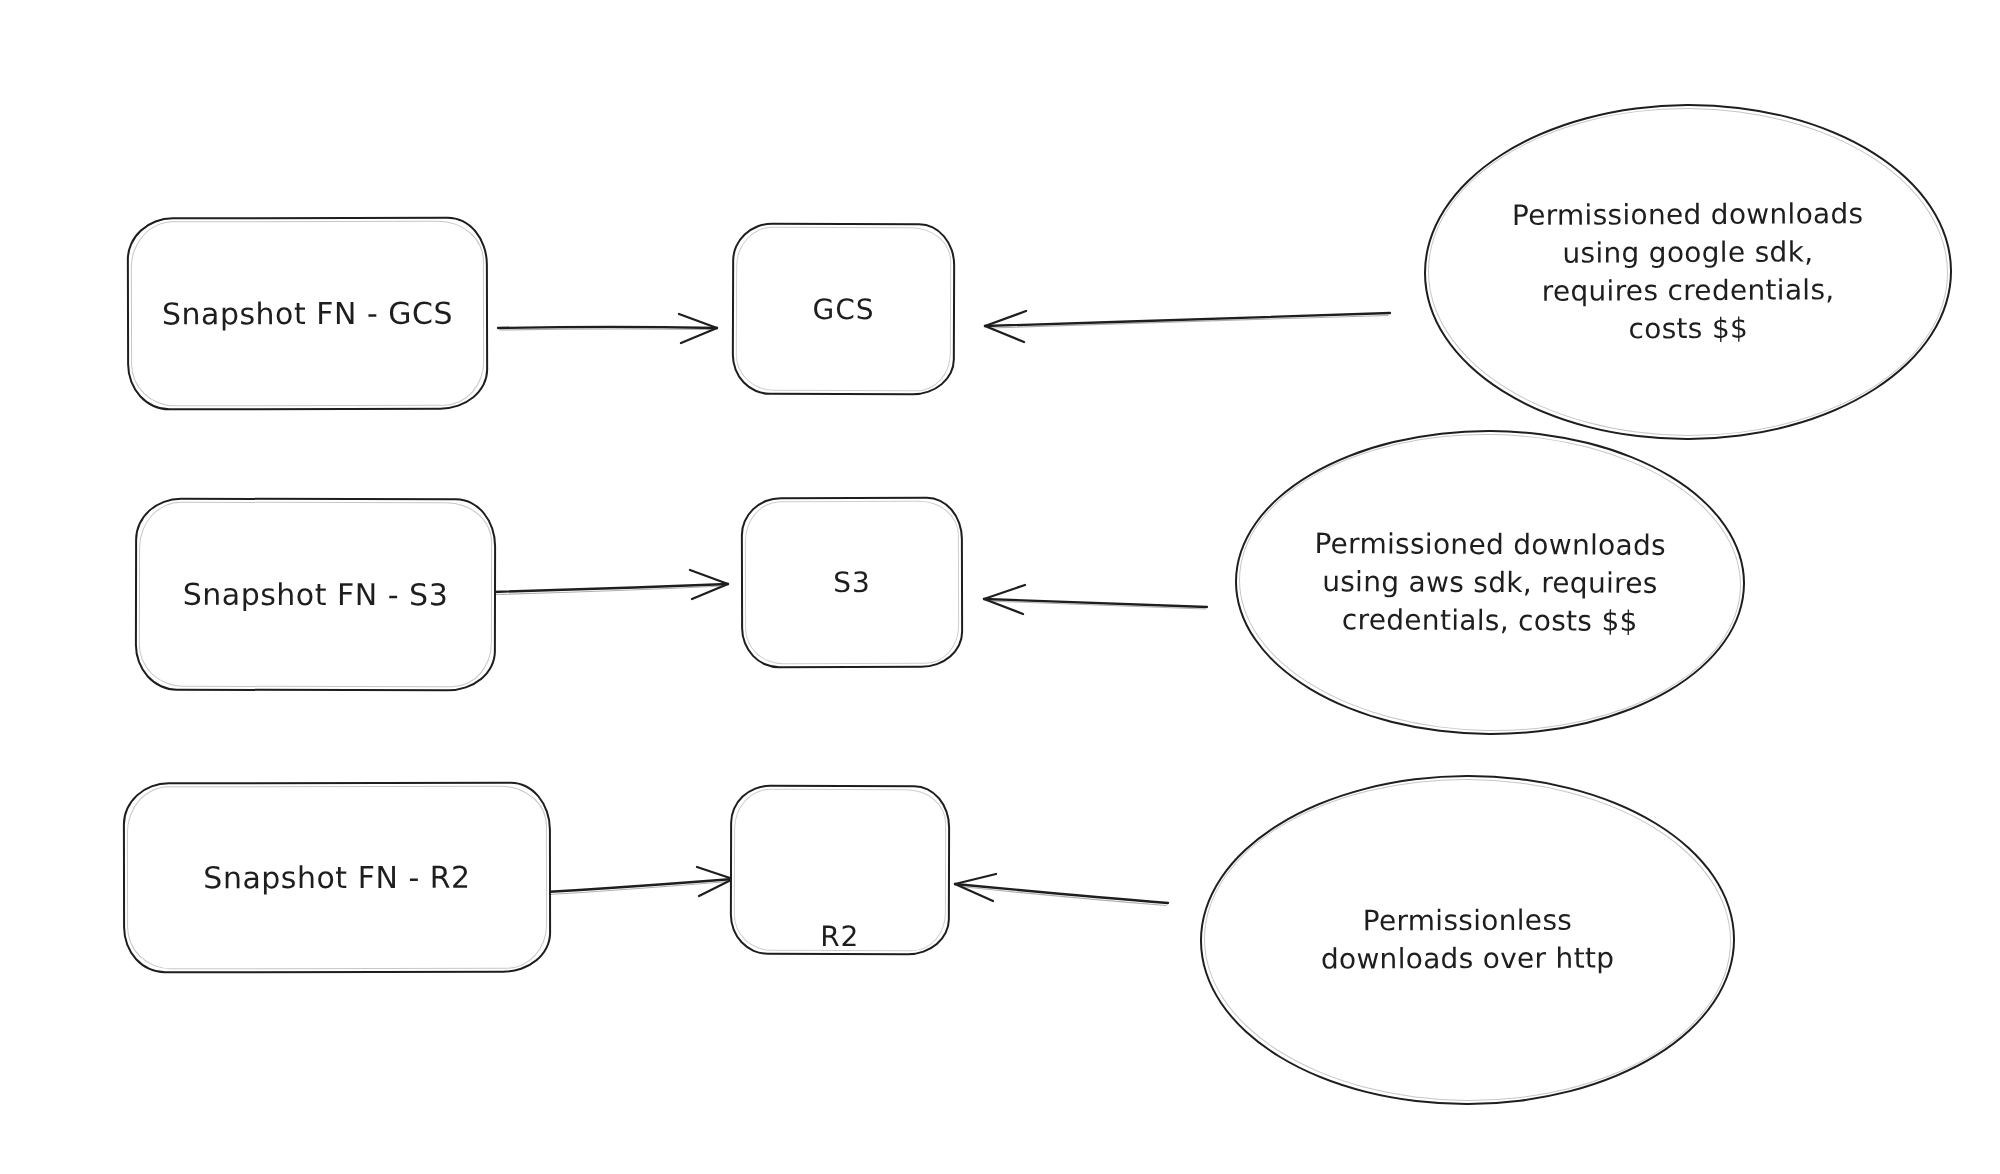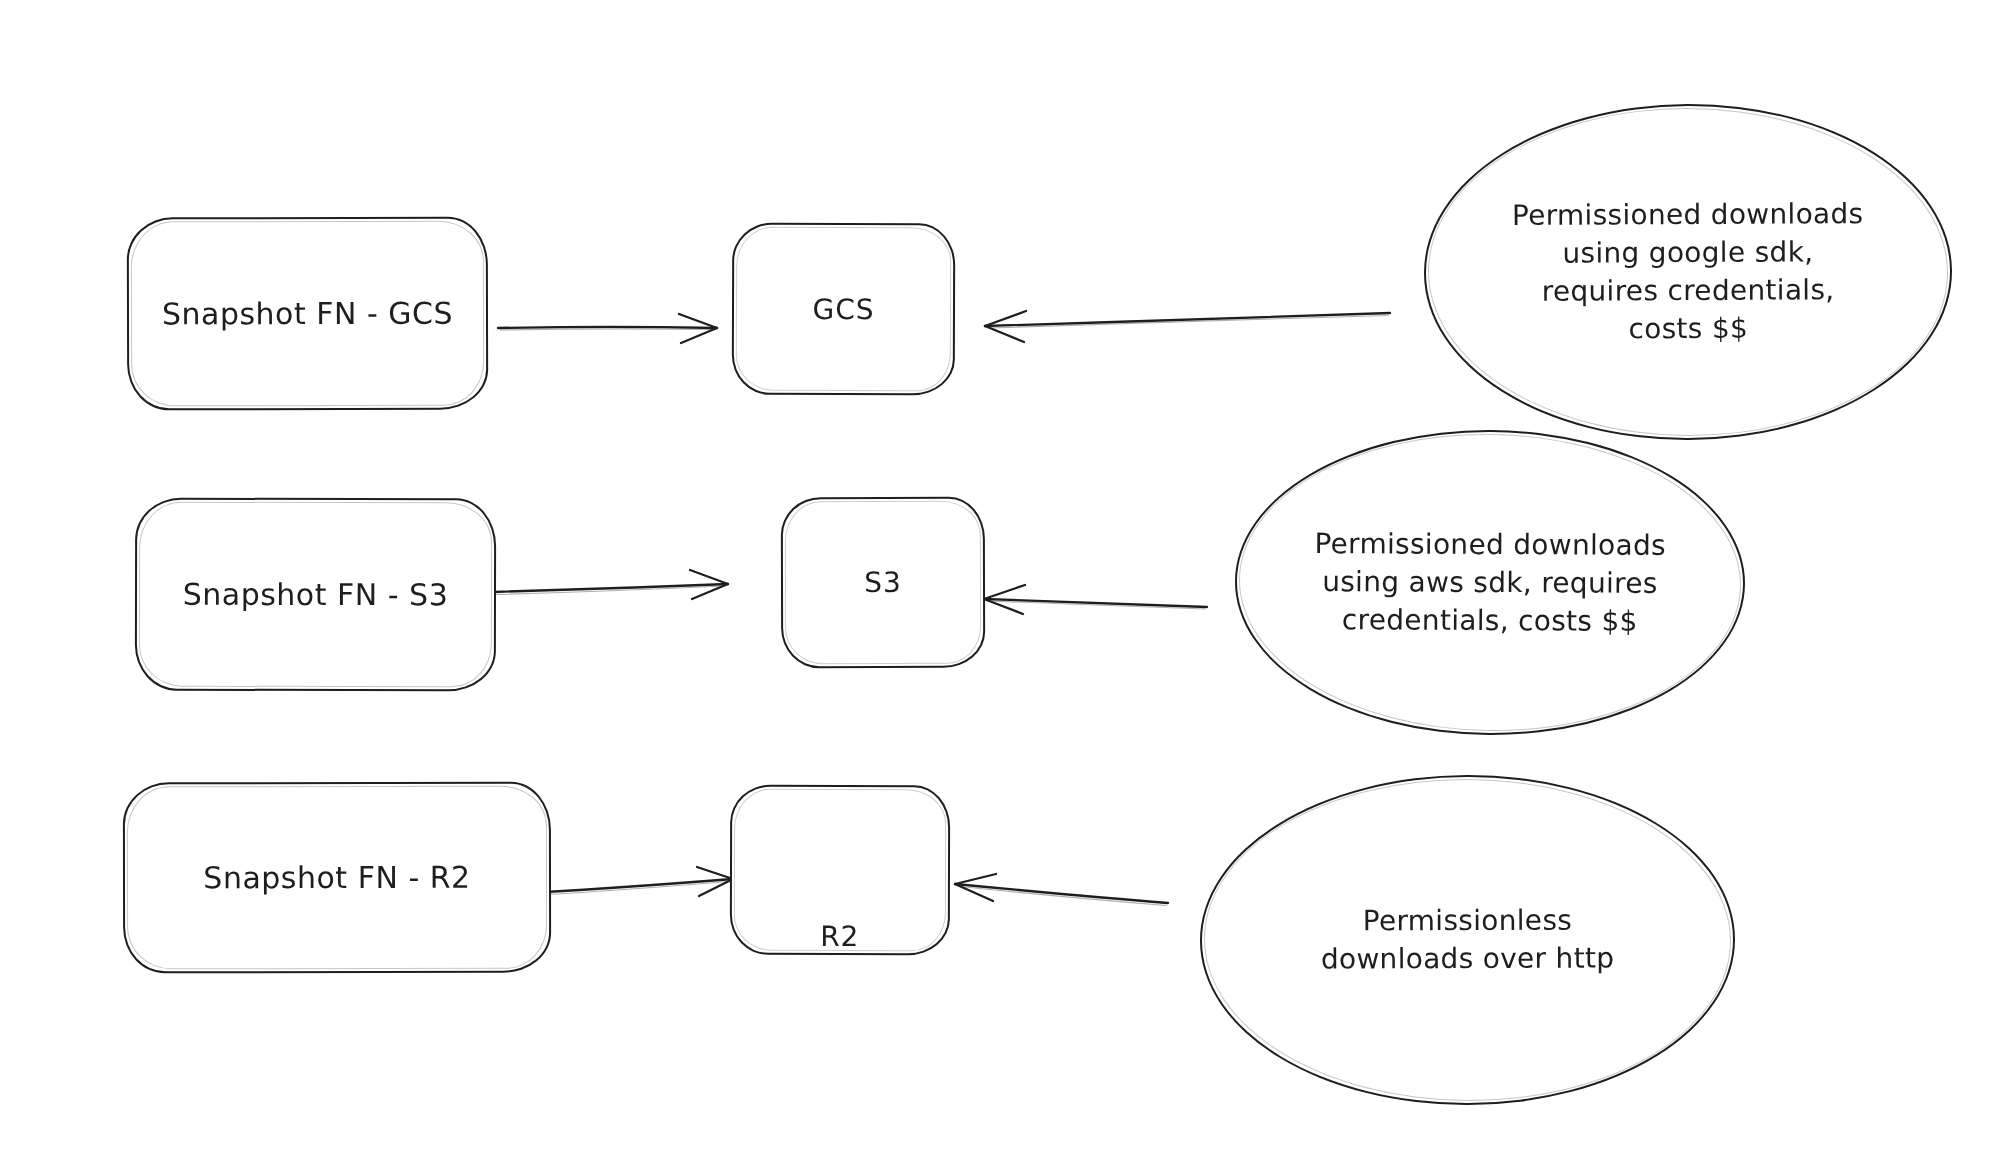--- a/index.html
+++ b/index.html
@@ -74,21 +74,21 @@
   }
   .ellipse-node .lines { position: relative; }
   .ellipse-node .lines span { display: block; }
 
   
   #rect-snapshot-gcs { left: 127px; top: 217px; width: 361px; height: 193px; transform: rotate(-0.15deg); }
   #rect-snapshot-s3  { left: 127px; top: 498px; width: 361px; height: 193px; transform: rotate(0.12deg); margin-left: 8px; }
   #rect-snapshot-r2  { left: 123px; top: 782px; width: 428px; height: 191px; transform: rotate(-0.1deg); }
 
   #box-gcs { left: 732px; top: 223px; width: 223px; height: 172px; transform: rotate(0.2deg); }
-  #box-s3  { left: 781px; top: 497px; width: 204px; height: 171px; transform: rotate(-0.15deg); text-align: right; }
+  #box-s3  { left: 741px; top: 497px; width: 222px; height: 171px; transform: rotate(-0.15deg); text-align: right; }
   #box-r2  { left: 730px; top: 785px; width: 220px; height: 170px; transform: rotate(0.15deg); align-items: flex-end; }
 
   #ellipse-gcs { left: 1424px; top: 104px; width: 528px; height: 336px; transform: rotate(-0.3deg); }
   #ellipse-s3  { left: 1235px; top: 430px; width: 510px; height: 305px; transform: rotate(0.3deg); }
   #ellipse-r2  { left: 1200px; top: 775px; width: 535px; height: 330px; transform: rotate(-0.2deg); }
 
   .arrows {
     position: absolute;
     left: 0; top: 0;
     width: 2000px; height: 1174px;

